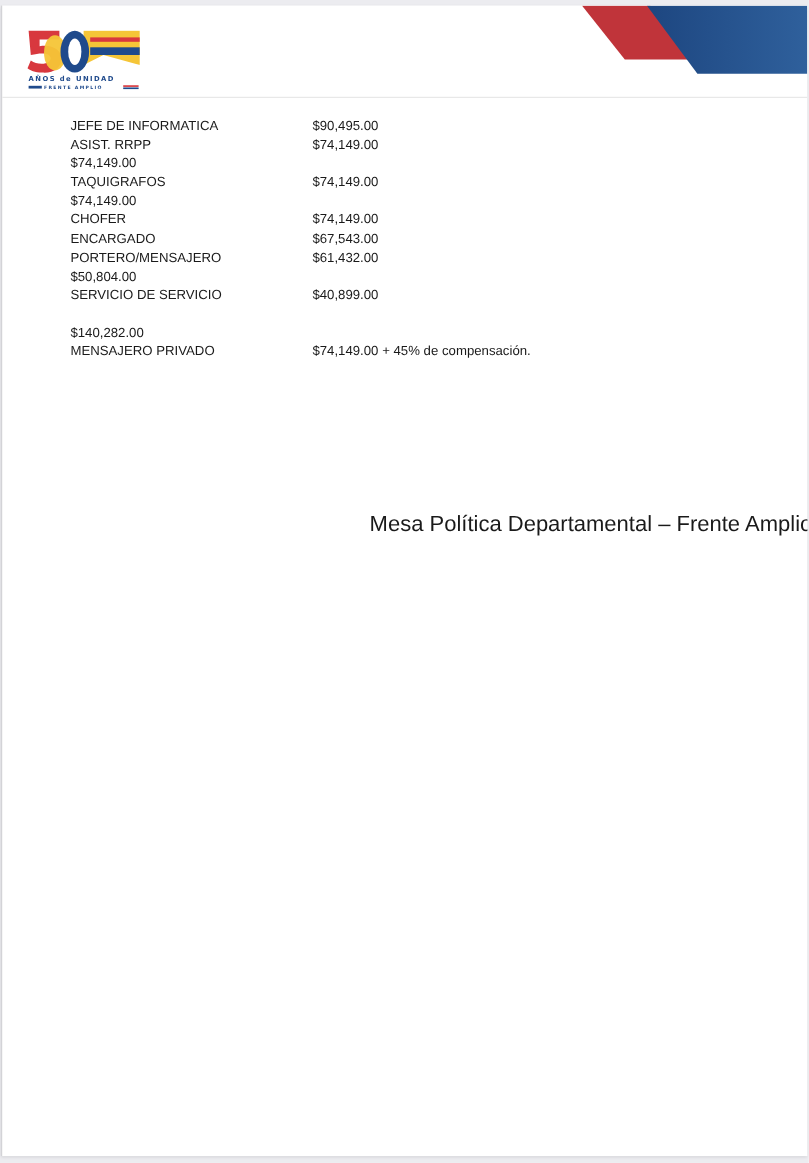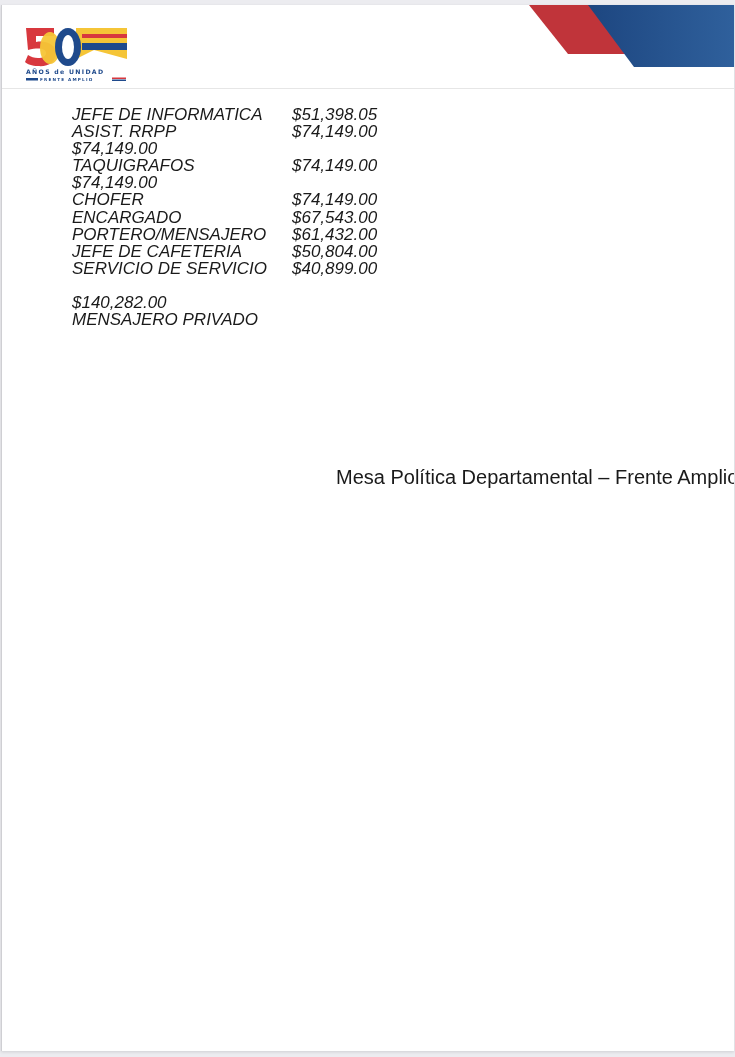--- a/index.html
+++ b/index.html
@@ -37,27 +37,26 @@
     }
     .stripes {
       position: absolute;
       right: 0;
       top: 0;
       width: 205px;
       height: 64px;
     }
     .content {
       position: absolute;
-      left: 70px;
+      left: 62px;
       top: 101px;
       font-family: "Liberation Sans", sans-serif;
-      font-size: 17px;
+      font-size: 12px;
       color: #1a1a1a;
       line-height: 17.1px;
-      font-style: italic;
     }
     .row {
       display: flex;
       white-space: nowrap;
     }
     .row .label { width: 220px; }
     .row .value { }
     .gap { height: 17px; }
     .signature {
       position: absolute;
@@ -103,21 +102,21 @@
         </linearGradient>
       </defs>
       <polygon points="0,0 62,0 118,49 39,49" fill="#c0343a"></polygon>
       <polygon points="59,0 205,0 205,62 105,62" fill="url(#blueg)"></polygon>
     </svg>
   </div>
 
   <div class="content">
     <div class="row">
         <span class="label">JEFE DE INFORMATICA</span>
-        <span class="value">$51,398.05</span>
+        <span class="value">$90,495.00</span>
       </div>
     <div class="row">
         <span class="label">ASIST. RRPP</span>
         <span class="value">$74,149.00</span>
       </div>
     <div class="row">
         <span class="value">$74,149.00</span>
       </div>
     <div class="row">
         <span class="label">TAQUIGRAFOS</span>
@@ -132,32 +131,32 @@
       </div>
     <div class="row">
         <span class="label">ENCARGADO</span>
         <span class="value">$67,543.00</span>
       </div>
     <div class="row">
         <span class="label">PORTERO/MENSAJERO</span>
         <span class="value">$61,432.00</span>
       </div>
     <div class="row">
-        <span class="label">JEFE DE CAFETERIA</span>
         <span class="value">$50,804.00</span>
       </div>
     <div class="row">
         <span class="label">SERVICIO DE SERVICIO</span>
         <span class="value">$40,899.00</span>
       </div>
 
     <div class="gap"></div>
 
     <div class="row">
         <span class="value">$140,282.00</span>
       </div>
     <div class="row">
         <span class="label">MENSAJERO PRIVADO</span>
+        <span class="value">$74,149.00 + 45% de compensación.</span>
       </div>
   </div>
 
   <div class="signature">Mesa Política Departamental – Frente Amplio</div>
 </div>
 
 </body></html>

